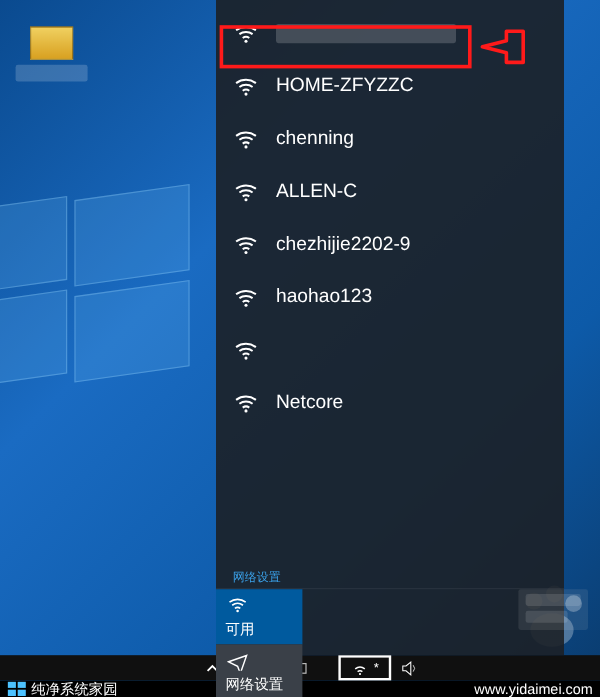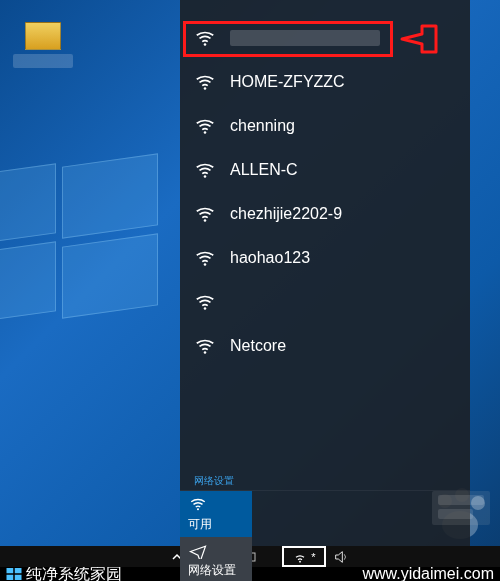--- a/index.html
+++ b/index.html
@@ -16,21 +16,21 @@
     .p3{left:0;top:158px;width:96px;height:70px;transform:skewY(-8deg);} .p4{left:102px;top:150px;width:96px;height:72px;transform:skewY(-8deg);}
     .desktop-icon { position: absolute; left: 18px; top: 22px; width: 50px; height: 46px; }
     .di-img { width: 36px; height: 28px; margin: 0 auto; background: linear-gradient(#f0d060,#d8a020); border: 1px solid rgba(0,0,0,0.3); }
     .di-label { margin-top: 4px; width: 60px; height: 14px; background: rgba(255,255,255,0.18); border-radius: 2px; margin-left:-5px;}
     
     .panel {
       position: absolute; left: 180px; top: 0; width: 290px; height: 546px;
       background: rgba(28,32,38,0.90); color: #fff; z-index: 10;
       display: flex; flex-direction: column;
     }
-    .wifi-list { flex: 1 1 auto; overflow: hidden; padding-top: 16px; }
+    .wifi-list { flex: 1 1 auto; overflow: hidden; padding-top: 6px; }
     .wifi-item {
       display: flex; align-items: center; gap: 14px;
       padding: 11px 12px 11px 14px; cursor: pointer;
       font-size: 16px; color: #fff;
     }
     .wifi-icon { width: 22px; height: 22px; flex: 0 0 22px; }
     .arc { fill: none; stroke: #fff; stroke-width: 1.8; }
     .highlight { position: absolute; border: 3px solid #ff1a1a; pointer-events:none; }
     .hl-box { left: 183px; top: 21px; width: 210px; height: 36px; z-index:30; }
     .arrow {
@@ -54,21 +54,21 @@
       position: absolute; left: 0; bottom: 14px; width: 500px; height: 21px;
       background: #101010; z-index: 5; display:flex; align-items:center;
     }
     .tray { position: absolute; right: 146px; bottom: 14px; height: 21px; display:flex; align-items:center; gap:6px; z-index:6; padding:0 4px;}
     .tray-icon { width: 18px; height: 18px; display:flex; align-items:center; justify-content:center; cursor:pointer; }
     .tray-sep{width:12px;}
     .tray-net-box { border: 2px solid #fff; padding: 1px 1px; height:21px; width:44px; display:flex; align-items:center; justify-content:center; gap:3px;}
     
     .wm {
       position: absolute; left: 0; bottom: 0; width: 500px; height: 14px;
-      background: #000; color: #fff; font-size: 16px;
+      background: #000; color: #fff; font-size: 12px;
       display: flex; align-items: center; padding: 0 6px;
       justify-content: space-between;
     }
     .wm-left { display:flex; align-items:center; gap:4px; }
     .wm-logo { width:16px; height:12px; display:inline-block; }
     .paw { position:absolute; right:10px; bottom:38px; z-index:4; opacity:0.28; }
   </style>
 </head>
 <body>
 

